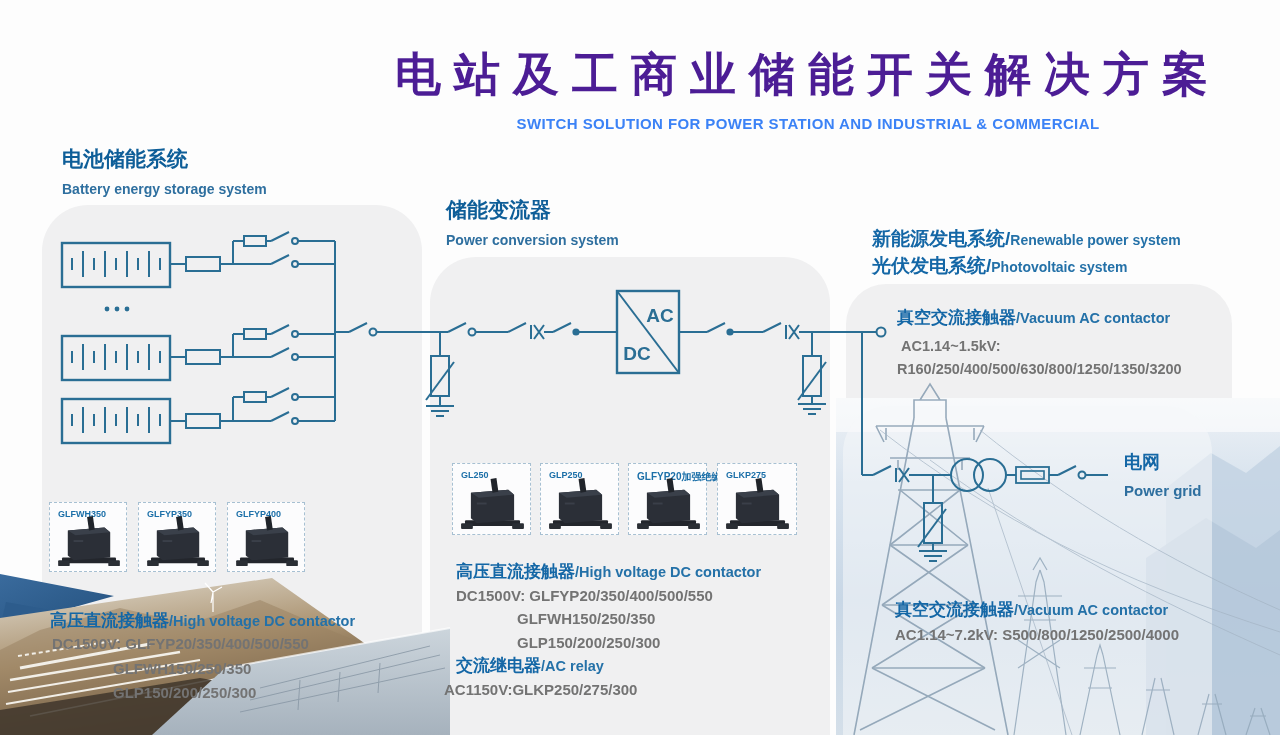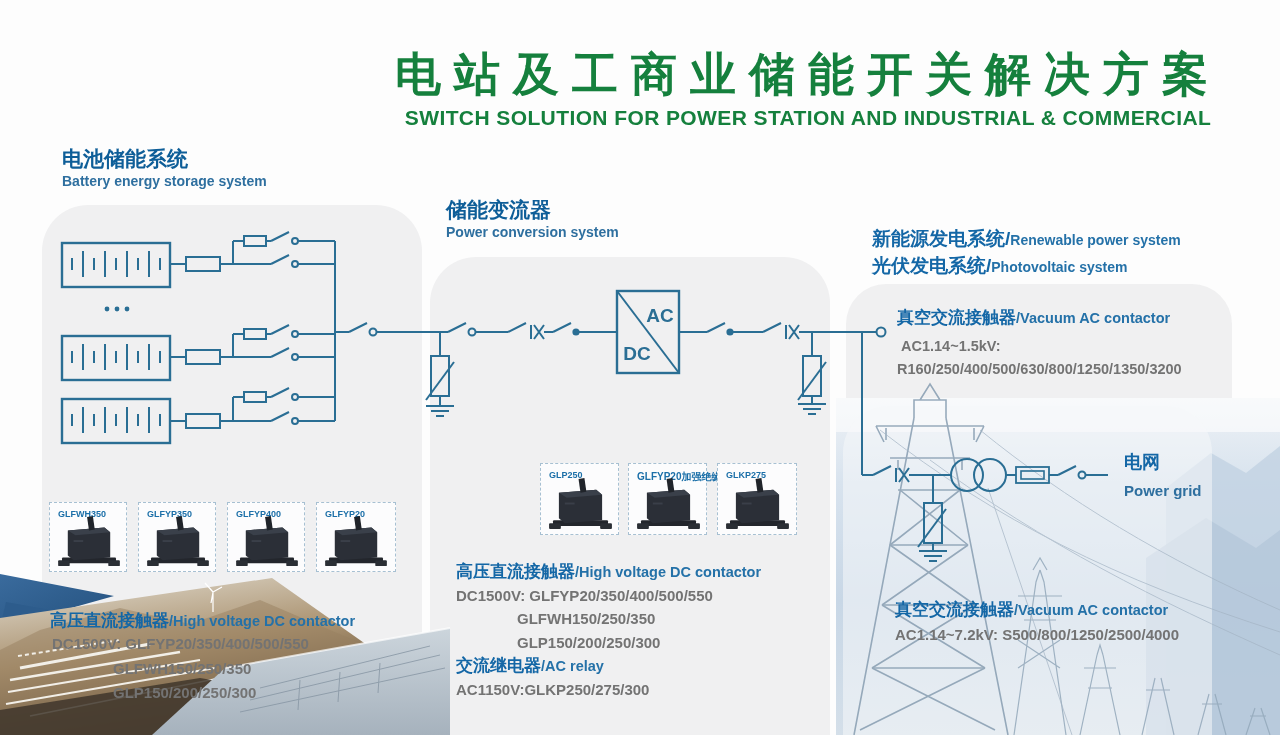--- a/index.html
+++ b/index.html
@@ -6,25 +6,25 @@
   #page{position:relative;width:1280px;height:735px;overflow:hidden;background:#fdfdfd;
         font-family:"Liberation Sans","DejaVu Sans",sans-serif;}
   .abs{position:absolute;}
   
   .panel{position:absolute;background:#f0f0f1;}
   #panel-left{left:42px;top:205px;width:380px;height:530px;border-radius:46px;}
   #panel-mid{left:430px;top:257px;width:400px;height:478px;border-radius:46px 46px 0 0;}
   #panel-right{left:846px;top:284px;width:386px;height:180px;border-radius:40px;}
   
   #title-wrap{left:372px;top:44px;width:872px;text-align:center;}
-  #title-zh{font-size:46px;font-weight:900;letter-spacing:13px;color:#15803d;white-space:nowrap;}
-  #title-en{font-size:21px;font-weight:800;letter-spacing:.4px;color:#15803d;white-space:nowrap;}
+  #title-zh{font-size:46px;font-weight:900;letter-spacing:13px;color:#4c1d95;white-space:nowrap;}
+  #title-en{margin-top:9px;font-size:15px;font-weight:800;letter-spacing:.4px;color:#3b82f6;white-space:nowrap;}
   
   .sec-zh{font-size:21px;font-weight:800;color:#0E5E98;font-family:Liberation Mono, monospace;}
-  .sec-en{font-size:14px;font-weight:600;color:#2E6F9F;}
+  .sec-en{font-size:14px;font-weight:600;color:#2E6F9F;margin-top:8px;}
   .hdr2-zh{font-size:19px;font-weight:800;color:#1467A6;}
   .hdr2-en{font-size:14px;font-weight:700;color:#2471A8;}
   
   .spec-head .zh{font-size:17px;font-weight:800;color:#1467A6;}
   .spec-head .en{font-size:14.5px;font-weight:700;color:#2471A8;}
   .spec-line{font-size:15px;font-weight:600;color:#737373;white-space:nowrap;}
   .spec-line .b{font-weight:800;}
   
   .prod{position:absolute;background:#fcfcfd;border:1px dashed #a7c0d2;box-sizing:border-box;}
   .prod .lbl{position:absolute;left:8px;top:6px;font-size:9px;font-weight:800;color:#1B6FA8;white-space:nowrap;}
@@ -318,33 +318,33 @@
     <svg width="78" height="54" viewBox="0 0 80 56">
         <rect x="12" y="44" width="56" height="6" rx="1" fill="#23262c"></rect>
         <rect x="8" y="47" width="12" height="6" rx="1" fill="#2a2e34"></rect>
         <rect x="60" y="47" width="12" height="6" rx="1" fill="#2a2e34"></rect>
         <polygon points="18,16 56,13 62,18 62,44 24,47 18,42" fill="#2b2f37"></polygon>
         <polygon points="18,16 56,13 62,18 26,21" fill="#3a404a"></polygon>
         <polygon points="38,2 44,1 46,15 40,16" fill="#20242a"></polygon>
         <rect x="24" y="26" width="10" height="2" fill="#454b55" opacity="0.6"></rect>
       </svg>
   </div>
-  <div class="prod" style="left:316px;top:502px;width:80px;height:70px;">
-    <div class="lbl">GLFYP20</div>
-    <svg width="78" height="54" viewBox="0 0 80 56">
-        <rect x="12" y="44" width="56" height="6" rx="1" fill="#23262c"></rect>
-        <rect x="8" y="47" width="12" height="6" rx="1" fill="#2a2e34"></rect>
-        <rect x="60" y="47" width="12" height="6" rx="1" fill="#2a2e34"></rect>
-        <polygon points="18,16 56,13 62,18 62,44 24,47 18,42" fill="#2b2f37"></polygon>
-        <polygon points="18,16 56,13 62,18 26,21" fill="#3a404a"></polygon>
-        <polygon points="38,2 44,1 46,15 40,16" fill="#20242a"></polygon>
-        <rect x="24" y="26" width="10" height="2" fill="#454b55" opacity="0.6"></rect>
-      </svg>
-  </div>
-
+
+  <div class="prod" style="left:452px;top:463px;width:79px;height:72px;">
+    <div class="lbl">GL250</div>
+    <svg width="79" height="55" viewBox="0 0 80 56">
+        <rect x="12" y="44" width="56" height="6" rx="1" fill="#23262c"></rect>
+        <rect x="8" y="47" width="12" height="6" rx="1" fill="#2a2e34"></rect>
+        <rect x="60" y="47" width="12" height="6" rx="1" fill="#2a2e34"></rect>
+        <polygon points="18,16 56,13 62,18 62,44 24,47 18,42" fill="#2b2f37"></polygon>
+        <polygon points="18,16 56,13 62,18 26,21" fill="#3a404a"></polygon>
+        <polygon points="38,2 44,1 46,15 40,16" fill="#20242a"></polygon>
+        <rect x="24" y="26" width="10" height="2" fill="#454b55" opacity="0.6"></rect>
+      </svg>
+  </div>
   <div class="prod" style="left:540px;top:463px;width:79px;height:72px;">
     <div class="lbl">GLP250</div>
     <svg width="79" height="55" viewBox="0 0 80 56">
         <rect x="12" y="44" width="56" height="6" rx="1" fill="#23262c"></rect>
         <rect x="8" y="47" width="12" height="6" rx="1" fill="#2a2e34"></rect>
         <rect x="60" y="47" width="12" height="6" rx="1" fill="#2a2e34"></rect>
         <polygon points="18,16 56,13 62,18 62,44 24,47 18,42" fill="#2b2f37"></polygon>
         <polygon points="18,16 56,13 62,18 26,21" fill="#3a404a"></polygon>
         <polygon points="38,2 44,1 46,15 40,16" fill="#20242a"></polygon>
         <rect x="24" y="26" width="10" height="2" fill="#454b55" opacity="0.6"></rect>
@@ -377,21 +377,21 @@
 
   <div class="abs spec-head" style="left:456px;top:560px;white-space:nowrap;">
     <span class="zh">高压直流接触器</span><span class="en">/High voltage DC contactor</span>
   </div>
   <div class="abs spec-line" style="left:456px;top:587px;">DC1500V: GLFYP20/350/400/500/550</div>
   <div class="abs spec-line" style="left:517px;top:610px;">GLFWH150/250/350</div>
   <div class="abs spec-line" style="left:517px;top:634px;">GLP150/200/250/300</div>
   <div class="abs spec-head" style="left:456px;top:654px;white-space:nowrap;">
     <span class="zh">交流继电器</span><span class="en">/AC relay</span>
   </div>
-  <div class="abs spec-line" style="left:456px;top:681px;">AC1150V:GLKP250/275/300</div>
+  <div class="abs spec-line" style="left:444px;top:681px;">AC1150V:GLKP250/275/300</div>
 
   <div class="abs spec-head" style="left:50px;top:609px;white-space:nowrap;">
     <span class="zh">高压直流接触器</span><span class="en">/High voltage DC contactor</span>
   </div>
   <div class="abs spec-line" style="left:52px;top:635px;">DC1500V: GLFYP20/350/400/500/550</div>
   <div class="abs spec-line" style="left:113px;top:660px;">GLFWH150/250/350</div>
   <div class="abs spec-line" style="left:113px;top:684px;">GLP150/200/250/300</div>
 
 </div>
 

